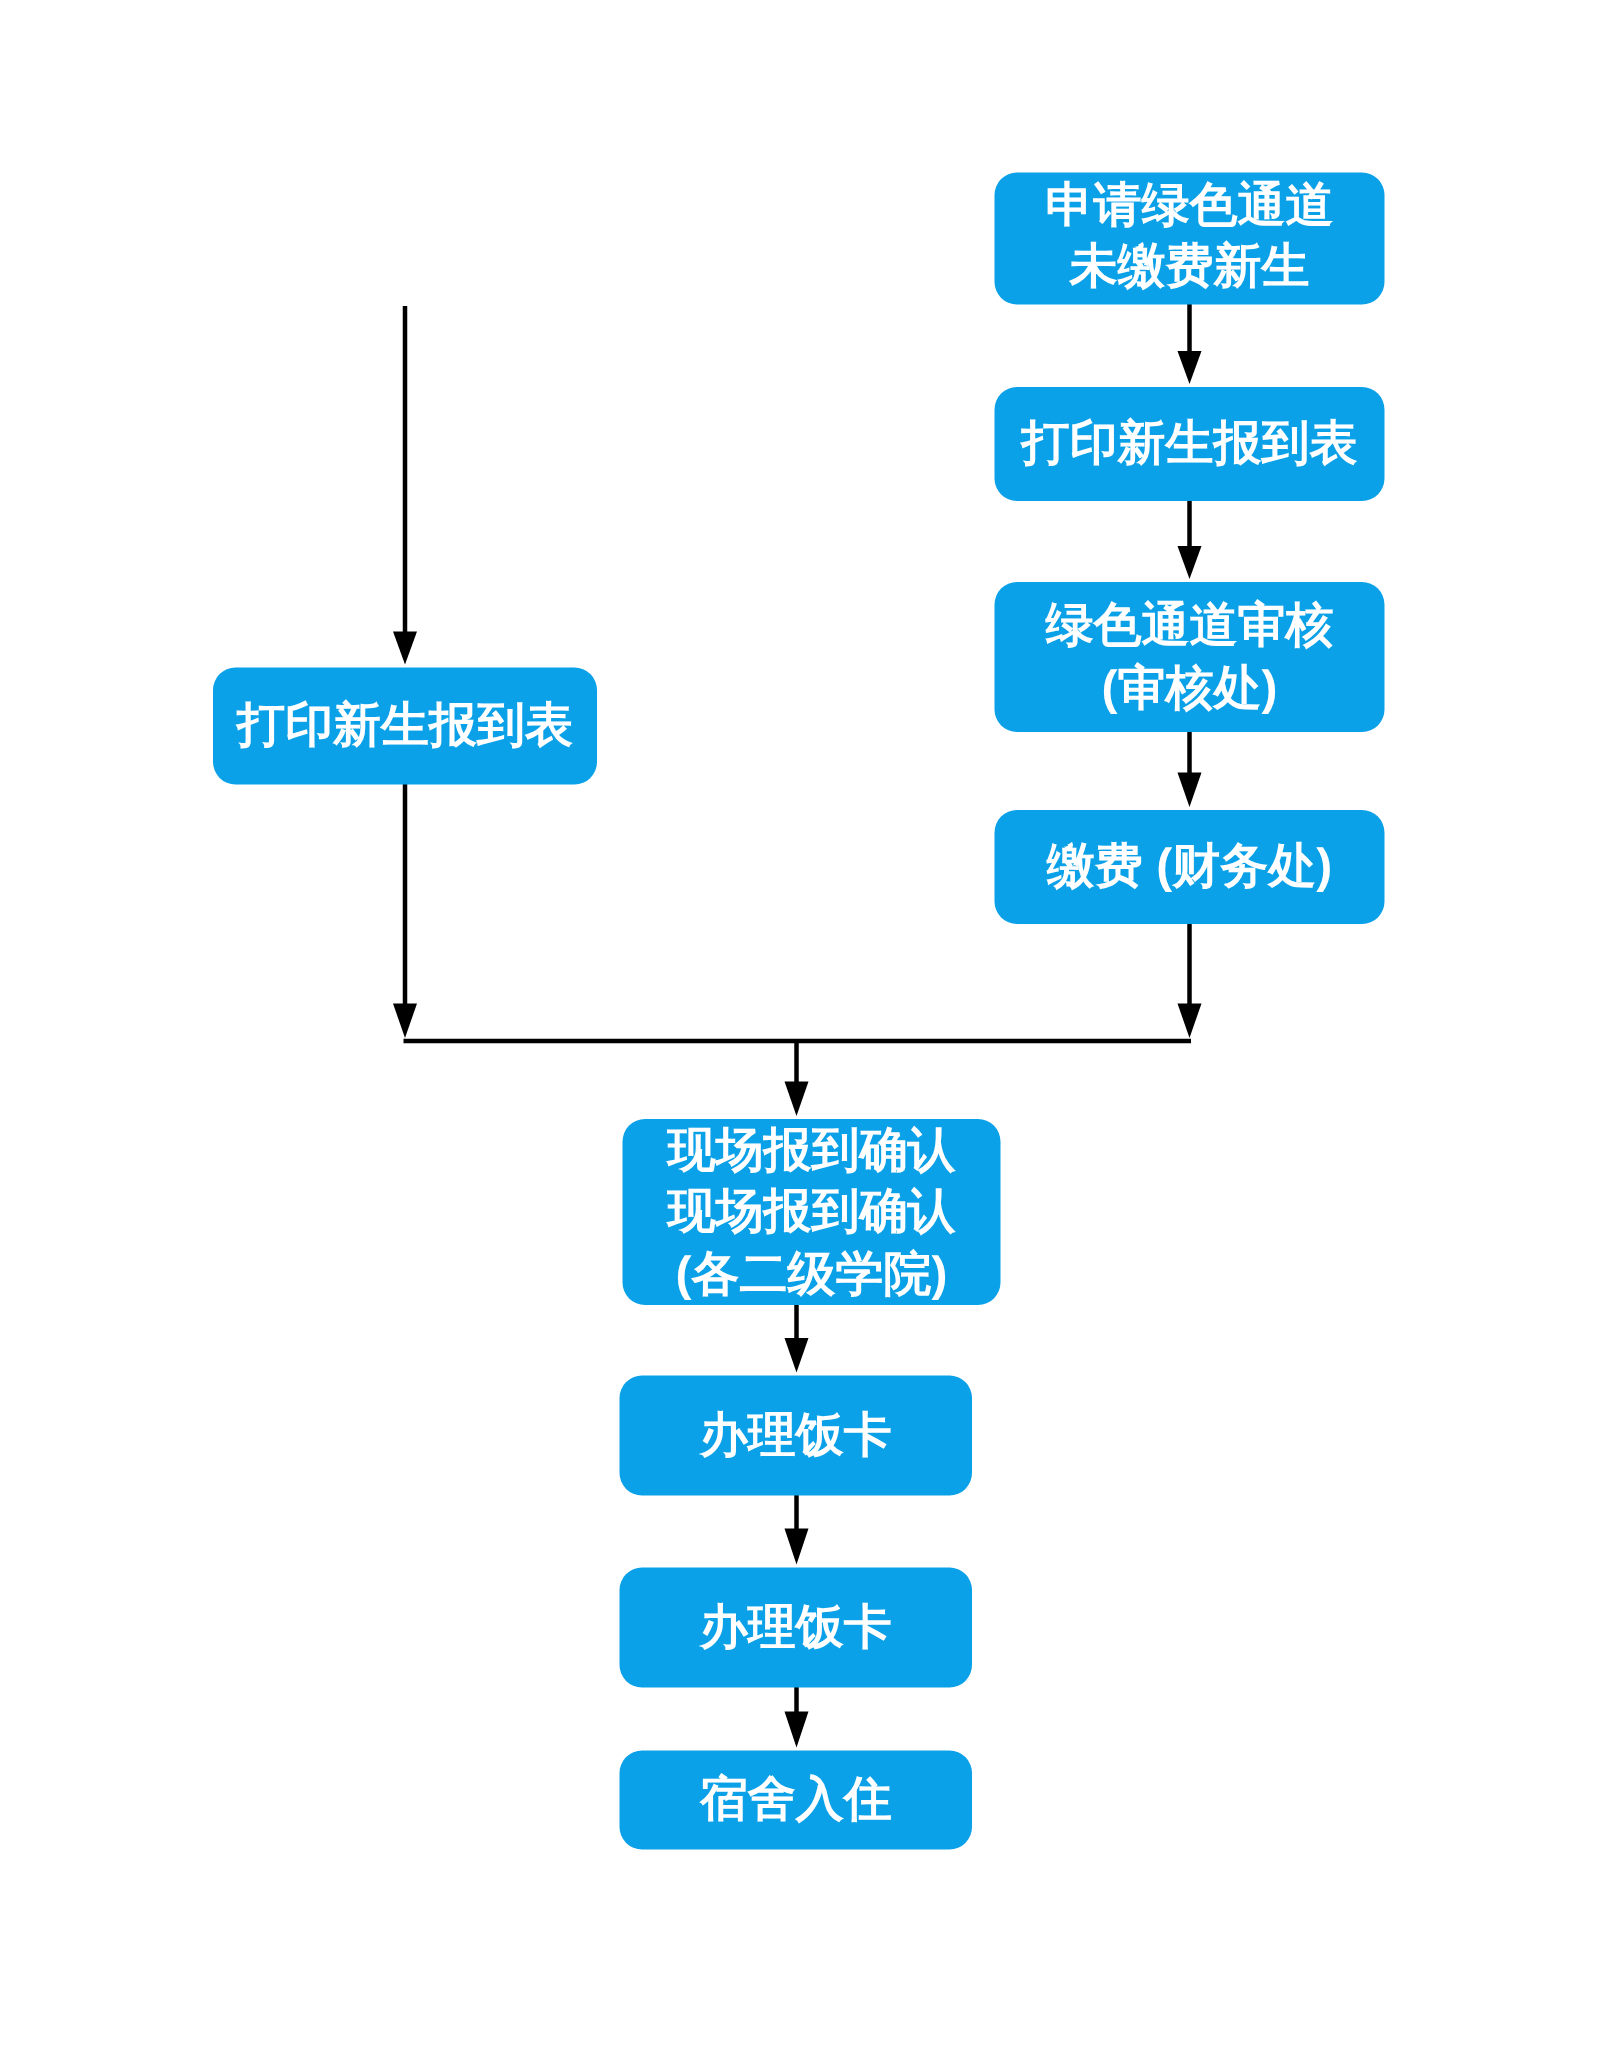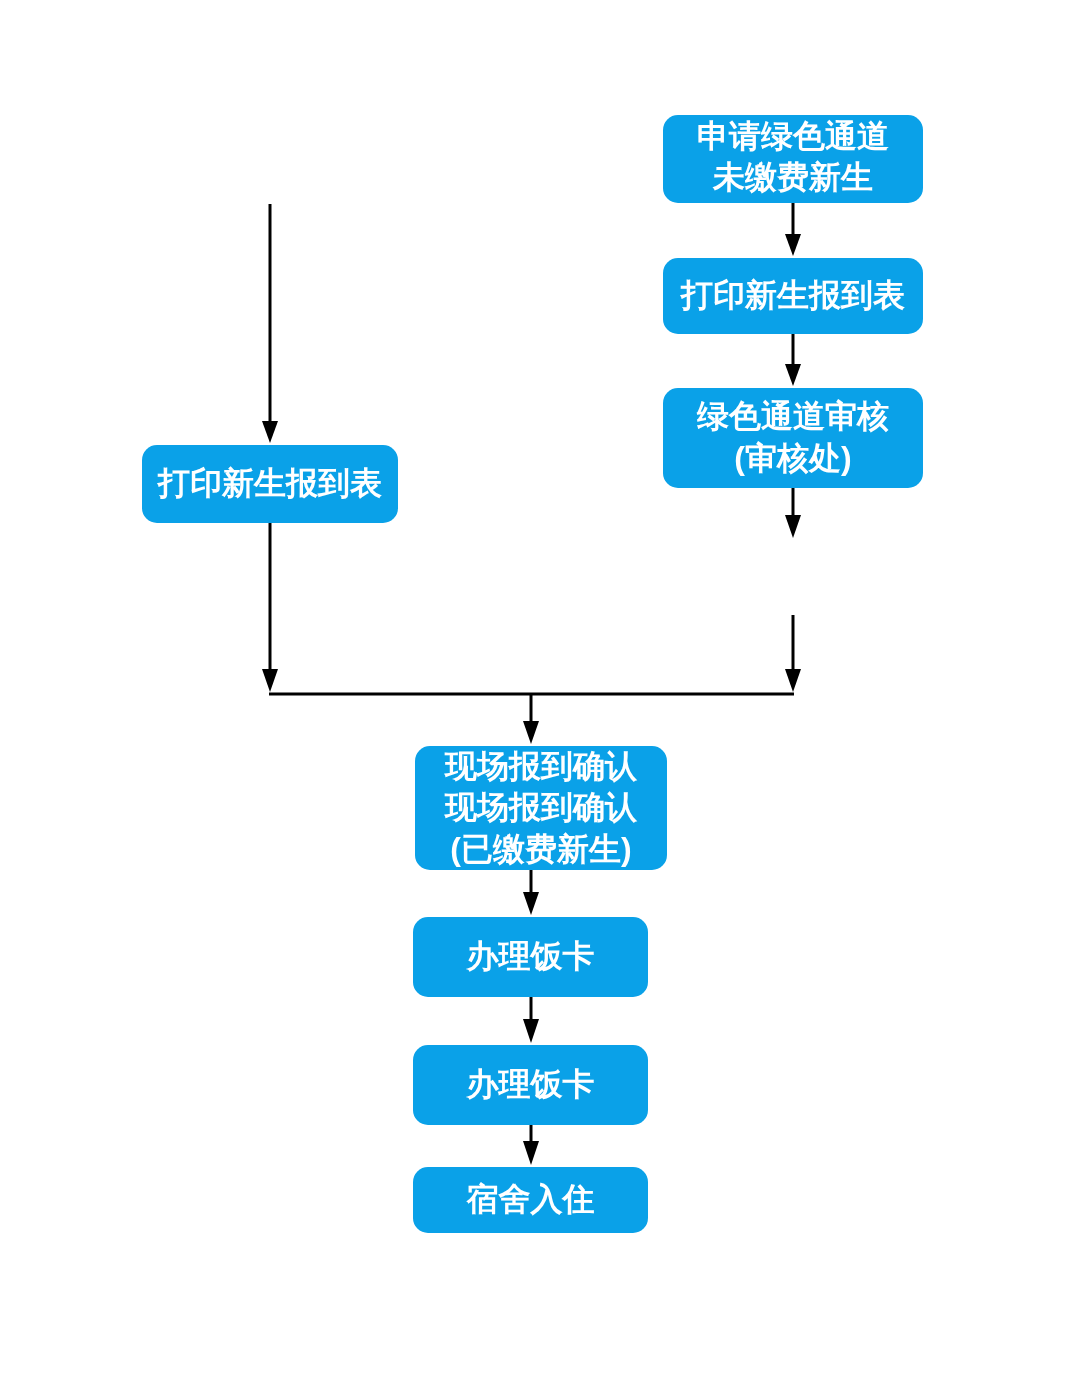--- a/index.html
+++ b/index.html
@@ -138,29 +138,32 @@
 
   <div class="node" id="n-print-right">
     <span class="line">打印新生报到表</span>
   </div>
 
   <div class="node" id="n-green-review">
     <span class="line">绿色通道审核</span>
     <span class="line">(审核处)</span>
   </div>
 
+  <div class="node" id="n-pay-fee">
+    <span class="line">缴费 (财务处)</span>
+  </div>
 
   <div class="node" id="n-print-left">
     <span class="line">打印新生报到表</span>
   </div>
 
   <div class="node" id="n-confirm">
     <span class="line">现场报到确认</span>
     <span class="line">现场报到确认</span>
-    <span class="line">(已缴费新生)</span>
+    <span class="line">(各二级学院)</span>
   </div>
 
   <div class="node" id="n-meal-card">
     <span class="line">办理饭卡</span>
   </div>
 
   <div class="node" id="n-get-keys">
     <span class="line">办理饭卡</span>
   </div>
 

